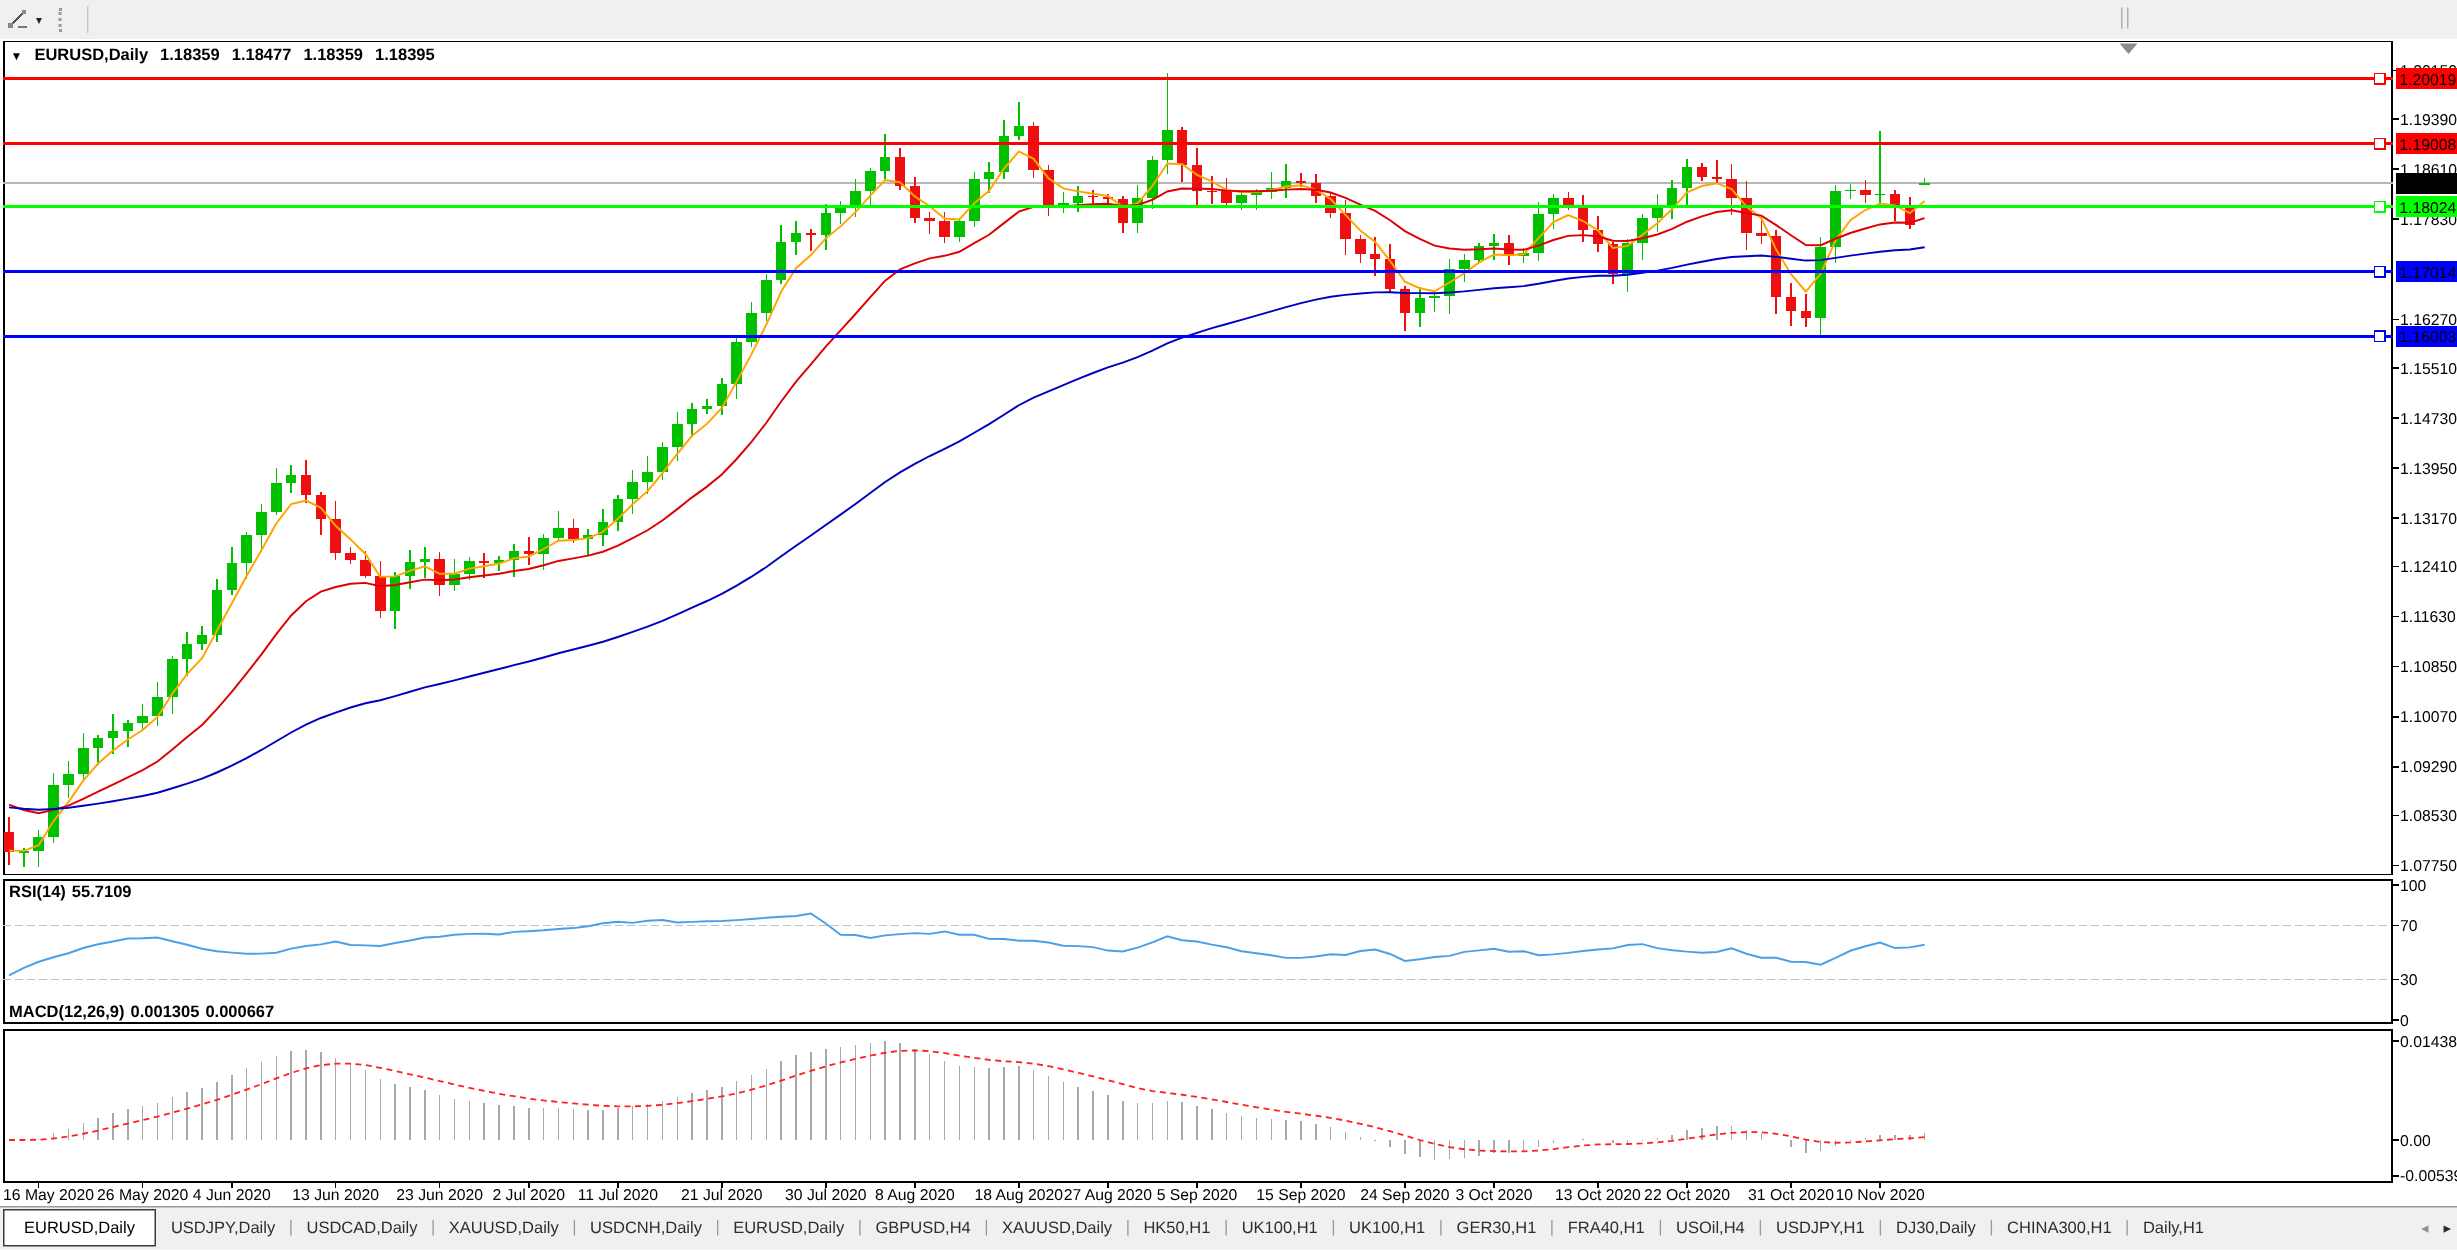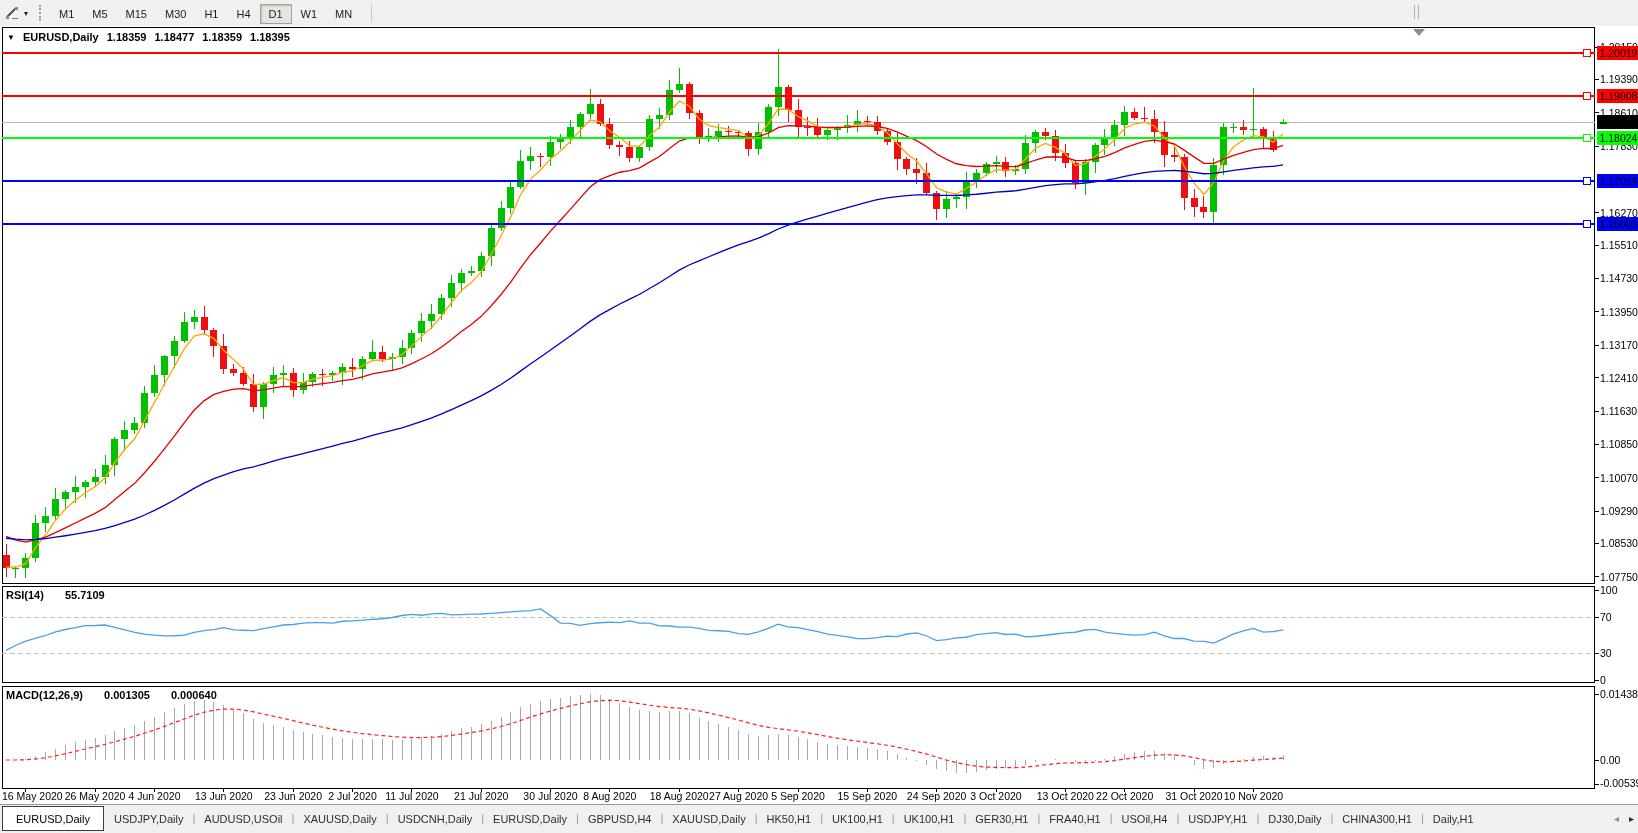--- a/index.html
+++ b/index.html
@@ -16,23 +16,23 @@
   .grip{width:0;height:16px;border-left:2px dotted #9a9a9a;margin:0 7px 0 4px;}
   .tf{font-size:11px;color:#1c1c1c;padding:3px 8px;border:1px solid transparent;cursor:default;}
   .tf.active{background:#e7e5e2;border-color:#a39f99;box-shadow:inset 1px 1px 2px rgba(0,0,0,.18);}
   .tsep{width:0;height:18px;border-left:1px solid #c9c9c9;margin-left:8px;}
   .thandle{position:absolute;left:1414px;top:5px;width:3px;height:14px;
            border-left:1px solid #b0b0b0;border-right:1px solid #b0b0b0;}
 
   .chart-title{position:absolute;left:7px;top:31px;display:flex;gap:8px;
                font-size:11px;font-weight:700;color:#000;}
   .chart-title .tri{font-size:8px;padding-top:2px;}
-  .pane-label{position:absolute;display:flex;gap:21px;font-size:11px;font-weight:700;color:#000;}
+  .pane-label{position:absolute;display:flex;gap:4px;font-size:11px;font-weight:700;color:#000;}
   #rsi-label{left:6px;top:589px;}
-  #macd-label{left:6px;top:689px;justify-content:center;}
+  #macd-label{left:6px;top:669px;justify-content:center;}
 
   .tabbar{position:absolute;left:0;top:804px;width:100%;height:29px;background:#f1f0ee;
           border-top:1px solid #9a9a9a;display:flex;align-items:stretch;font-size:11px;
           box-sizing:border-box;padding-left:1px;overflow:hidden;}
   .tab{padding:8px 9px 0;color:#2e2e2e;white-space:nowrap;cursor:default;}
   .tab.active{background:#fff;border:1px solid #3c3c3c;margin:1px 1px 2px;padding:6px 13px 0;color:#000;}
   .tabdiv{color:#9a9a9a;padding-top:7px;}
   .tabarrows{position:absolute;right:4px;top:8px;display:flex;gap:10px;font-size:10px;
              background:#f1f0ee;padding-left:8px;}
   .arrow-left{color:#909090;}
@@ -559,21 +559,20 @@
   <span class="ticon">
     <svg width="16" height="16">
       <line x1="3" y1="12" x2="12" y2="3" stroke="#555" stroke-width="1.5"></line>
       <rect x="1.5" y="10.5" width="3" height="3" fill="#888"></rect>
       <rect x="10.5" y="1.5" width="3" height="3" fill="#888"></rect>
       <line x1="8" y1="13" x2="14" y2="13" stroke="#777"></line>
     </svg>
   </span>
   <span class="caret">▾</span>
   <span class="grip"></span>
-  <span id="tf-group"><span class="tf">M1</span><span class="tf">M5</span><span class="tf">M15</span><span class="tf">M30</span><span class="tf">H1</span><span class="tf">H4</span><span class="tf active">D1</span><span class="tf">W1</span><span class="tf">MN</span></span>
   <span class="tsep"></span>
   <span class="thandle"></span>
 </div>
 
 <div class="chart-title">
   <span class="tri">▼</span>
   <span>EURUSD,Daily</span>
   <span>1.18359</span>
   <span>1.18477</span>
   <span>1.18359</span>
@@ -581,29 +580,29 @@
 </div>
 
 <div id="rsi-label" class="pane-label">
   <span>RSI(14)</span>
   <span>55.7109</span>
 </div>
 
 <div id="macd-label" class="pane-label">
   <span>MACD(12,26,9)</span>
   <span>0.001305</span>
-  <span>0.000640</span>
+  <span>0.000667</span>
 </div>
 
 <div class="tabbar">
   <span id="tab-group" style="display:flex;">
       <span class="tab active">EURUSD,Daily</span>
       <span class="tab">USDJPY,Daily</span>
       <span class="tabdiv">|</span>
-      <span class="tab">AUDUSD,USOil</span>
+      <span class="tab">USDCAD,Daily</span>
       <span class="tabdiv">|</span>
       <span class="tab">XAUUSD,Daily</span>
       <span class="tabdiv">|</span>
       <span class="tab">USDCNH,Daily</span>
       <span class="tabdiv">|</span>
       <span class="tab">EURUSD,Daily</span>
       <span class="tabdiv">|</span>
       <span class="tab">GBPUSD,H4</span>
       <span class="tabdiv">|</span>
       <span class="tab">XAUUSD,Daily</span>

